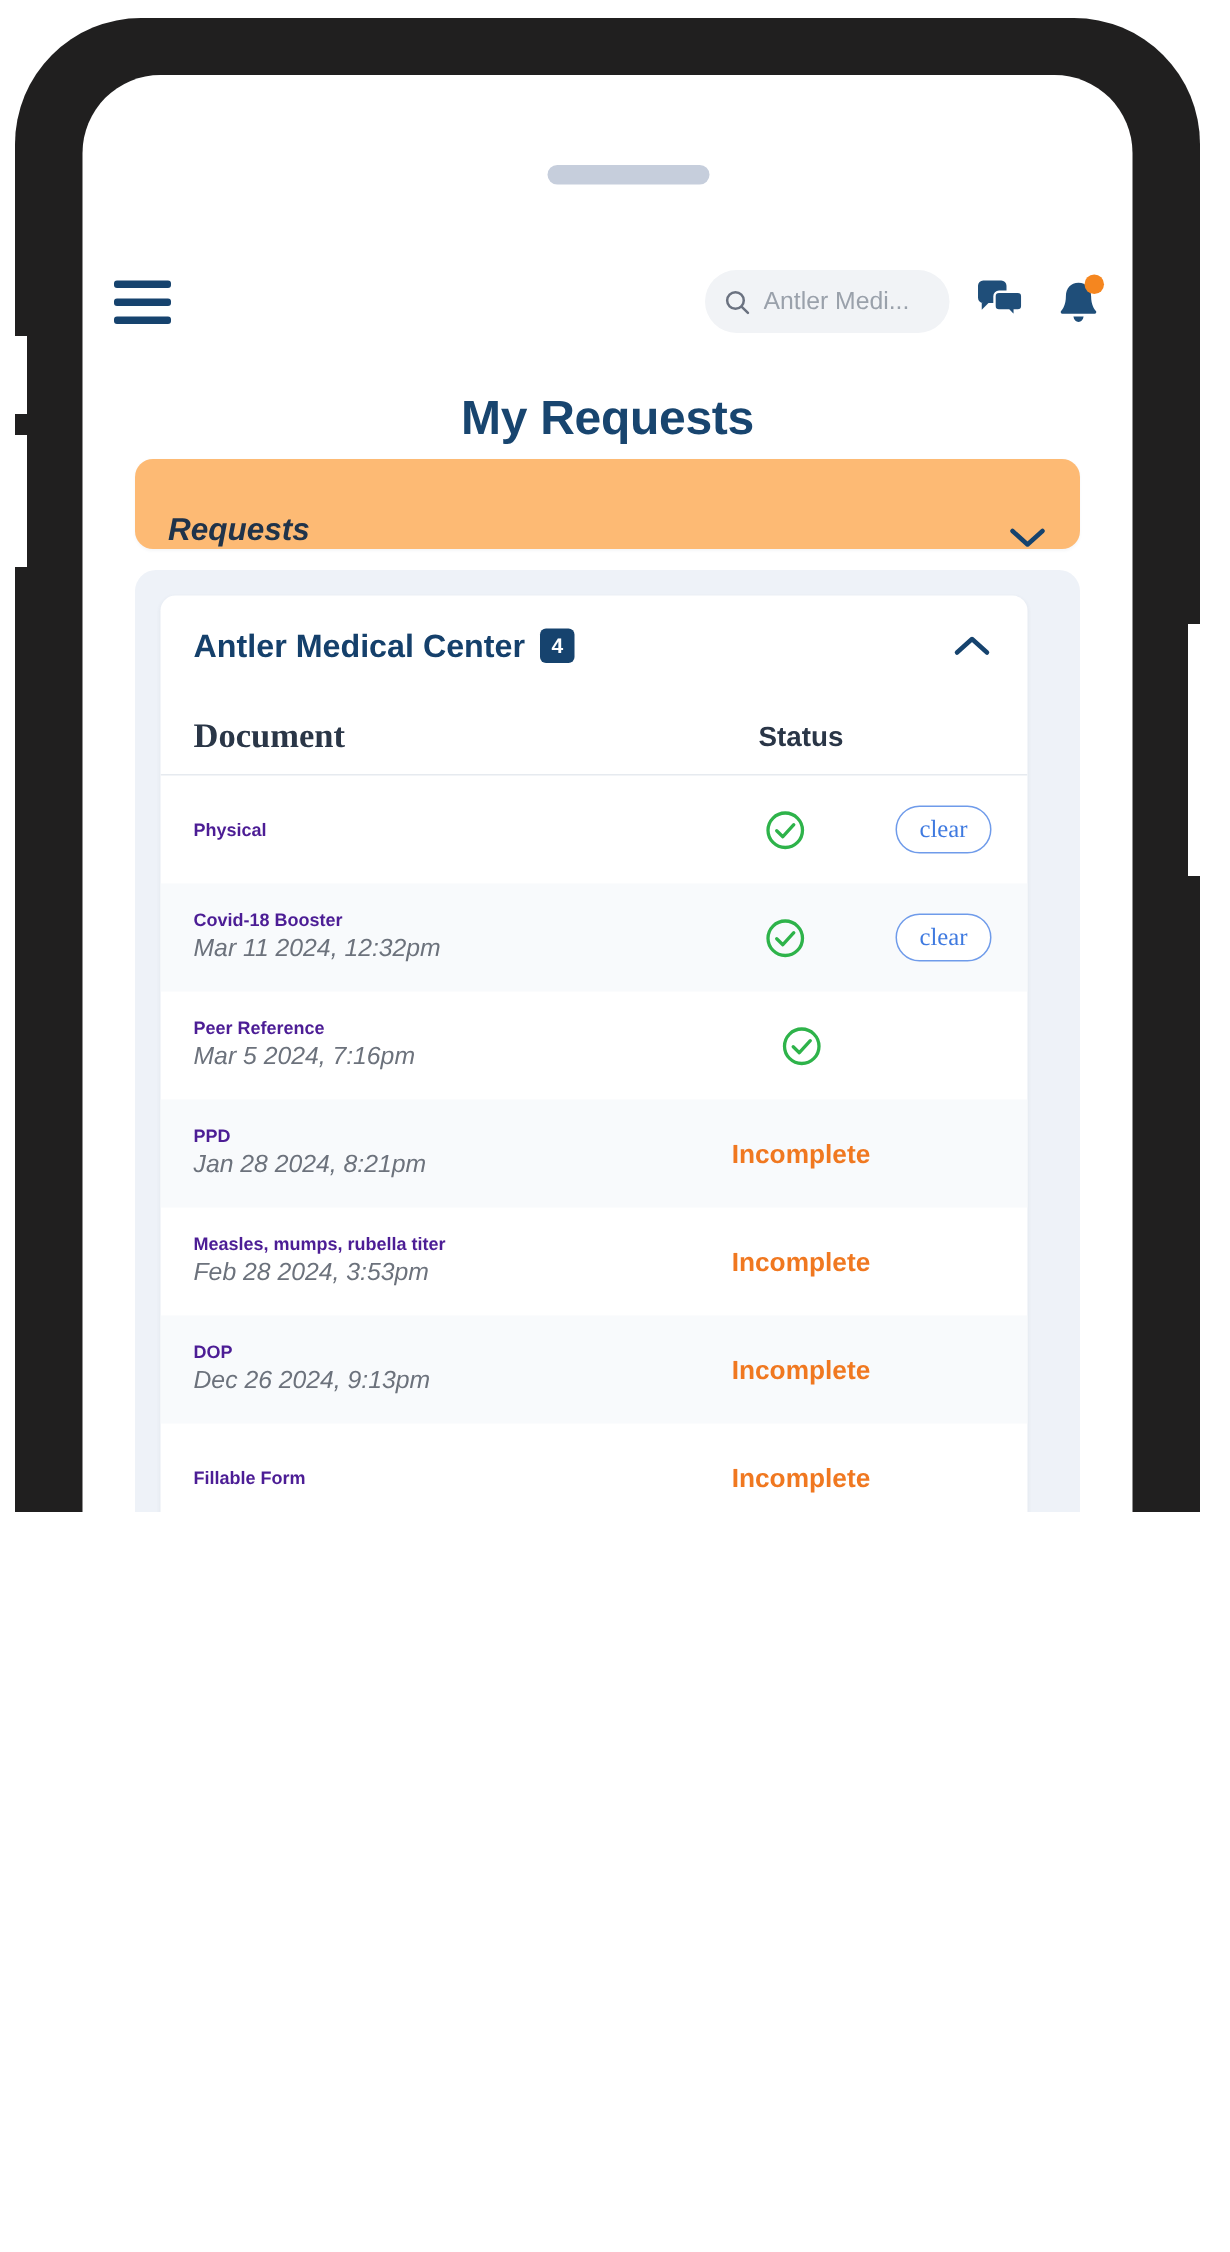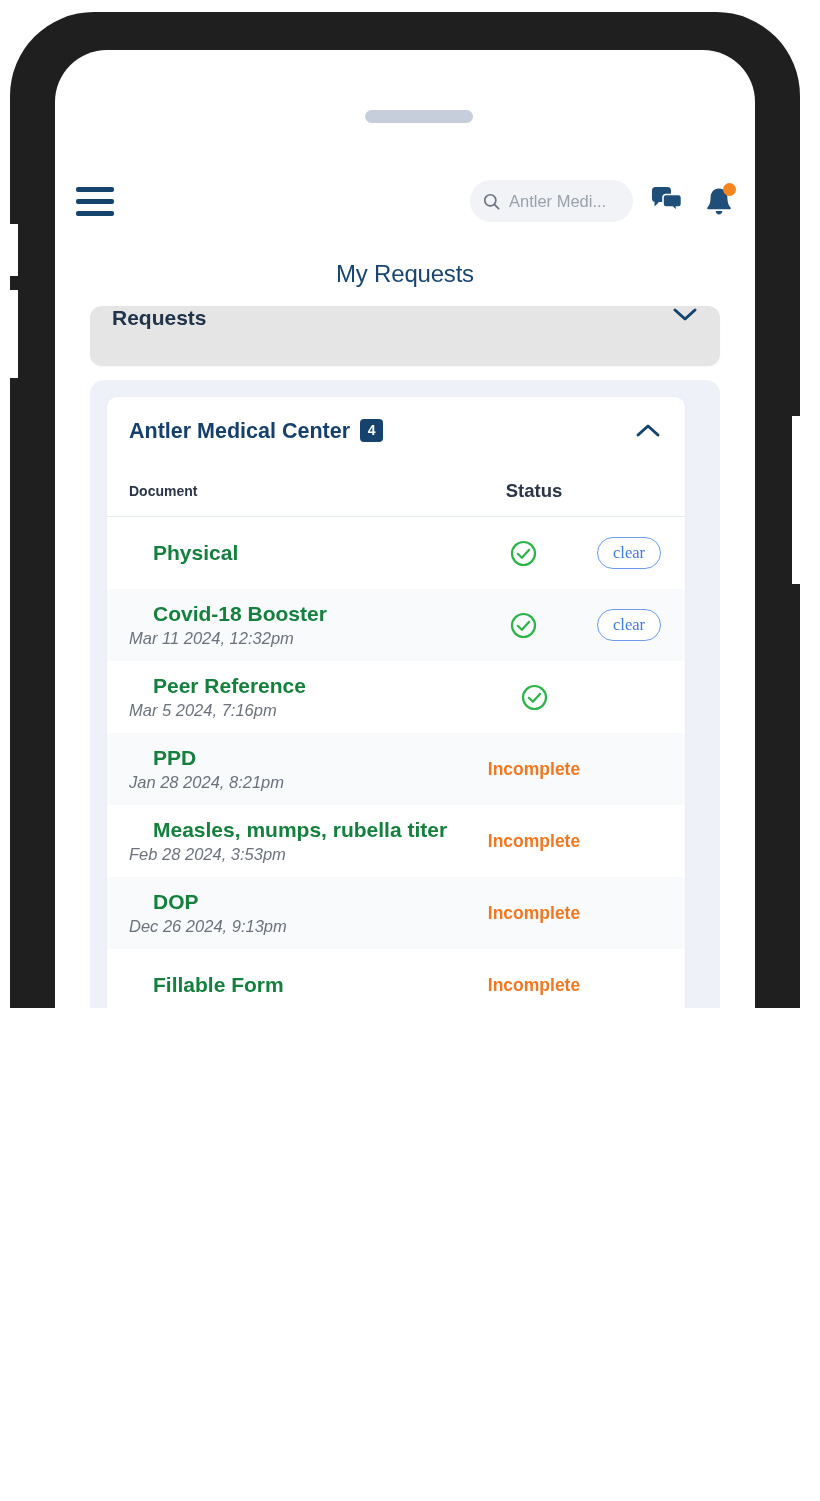--- a/index.html
+++ b/index.html
@@ -100,37 +100,38 @@
     border-radius: 50%;
     background: #f5861f;
   }
 
   
   #page-title {
     position: absolute;
     left: 0; top: 210px;
     width: 700px;
     text-align: center;
-    font-size: 24px;
-    font-weight: normal;
+    font-size: 32px;
+    font-weight: bold;
     color: #18456f;
     letter-spacing: -0.2px;
   }
 
   
   #requests-dropdown {
     position: absolute;
     left: 35px; top: 256px;
     width: 630px; height: 60px;
-    background: #e5e5e5;
+    background: #fdba74;
     border-radius: 12px;
-    display: flex; align-items: flex-start;
+    display: flex; align-items: flex-end;
     padding: 0 22px;
     cursor: pointer;
     box-shadow: 0 1px 2px rgba(60,80,110,0.05);
+    font-style: italic;
   }
   #requests-dropdown-label {
     font-size: 21px; font-weight: bold; color: #20334a;
   }
   #requests-dropdown .chev { margin-left: auto; }
 
   
   #requests-panel {
     position: absolute;
     left: 35px; top: 330px;
@@ -175,40 +176,39 @@
   
   #table-head {
     display: flex;
     align-items: center;
     height: 52px;
     padding: 0 22px;
     border-bottom: 1px solid #e6eaef;
   }
   #table-head .col-doc {
     width: 330px;
-    font-size: 14px; font-weight: bold; color: #2a3647;
+    font-size: 23px; font-weight: bold; color: #2a3647; font-family: Liberation Serif, serif;
   }
   #table-head .col-status {
     width: 150px; text-align: center;
     font-size: 18.5px; font-weight: bold; color: #2a3647;
   }
 
   
   .doc-row {
     display: flex; align-items: center;
     height: 72px;
     padding: 0 22px;
   }
   .doc-row.alt { background: #f8fafc; }
   .doc-cell { width: 330px; }
   .doc-title {
-    font-size: 21px; font-weight: bold; color: #15803d;
+    font-size: 12px; font-weight: bold; color: #4c1d95;
     line-height: 1.25;
     cursor: pointer;
-    margin-left: 24px;
   }
   .doc-date {
     font-size: 16.5px; font-style: italic; color: #6c727c;
     line-height: 1.3;
     margin-top: 1px;
   }
   .status-cell {
     width: 150px;
     display: flex; align-items: center; justify-content: center;
   }

